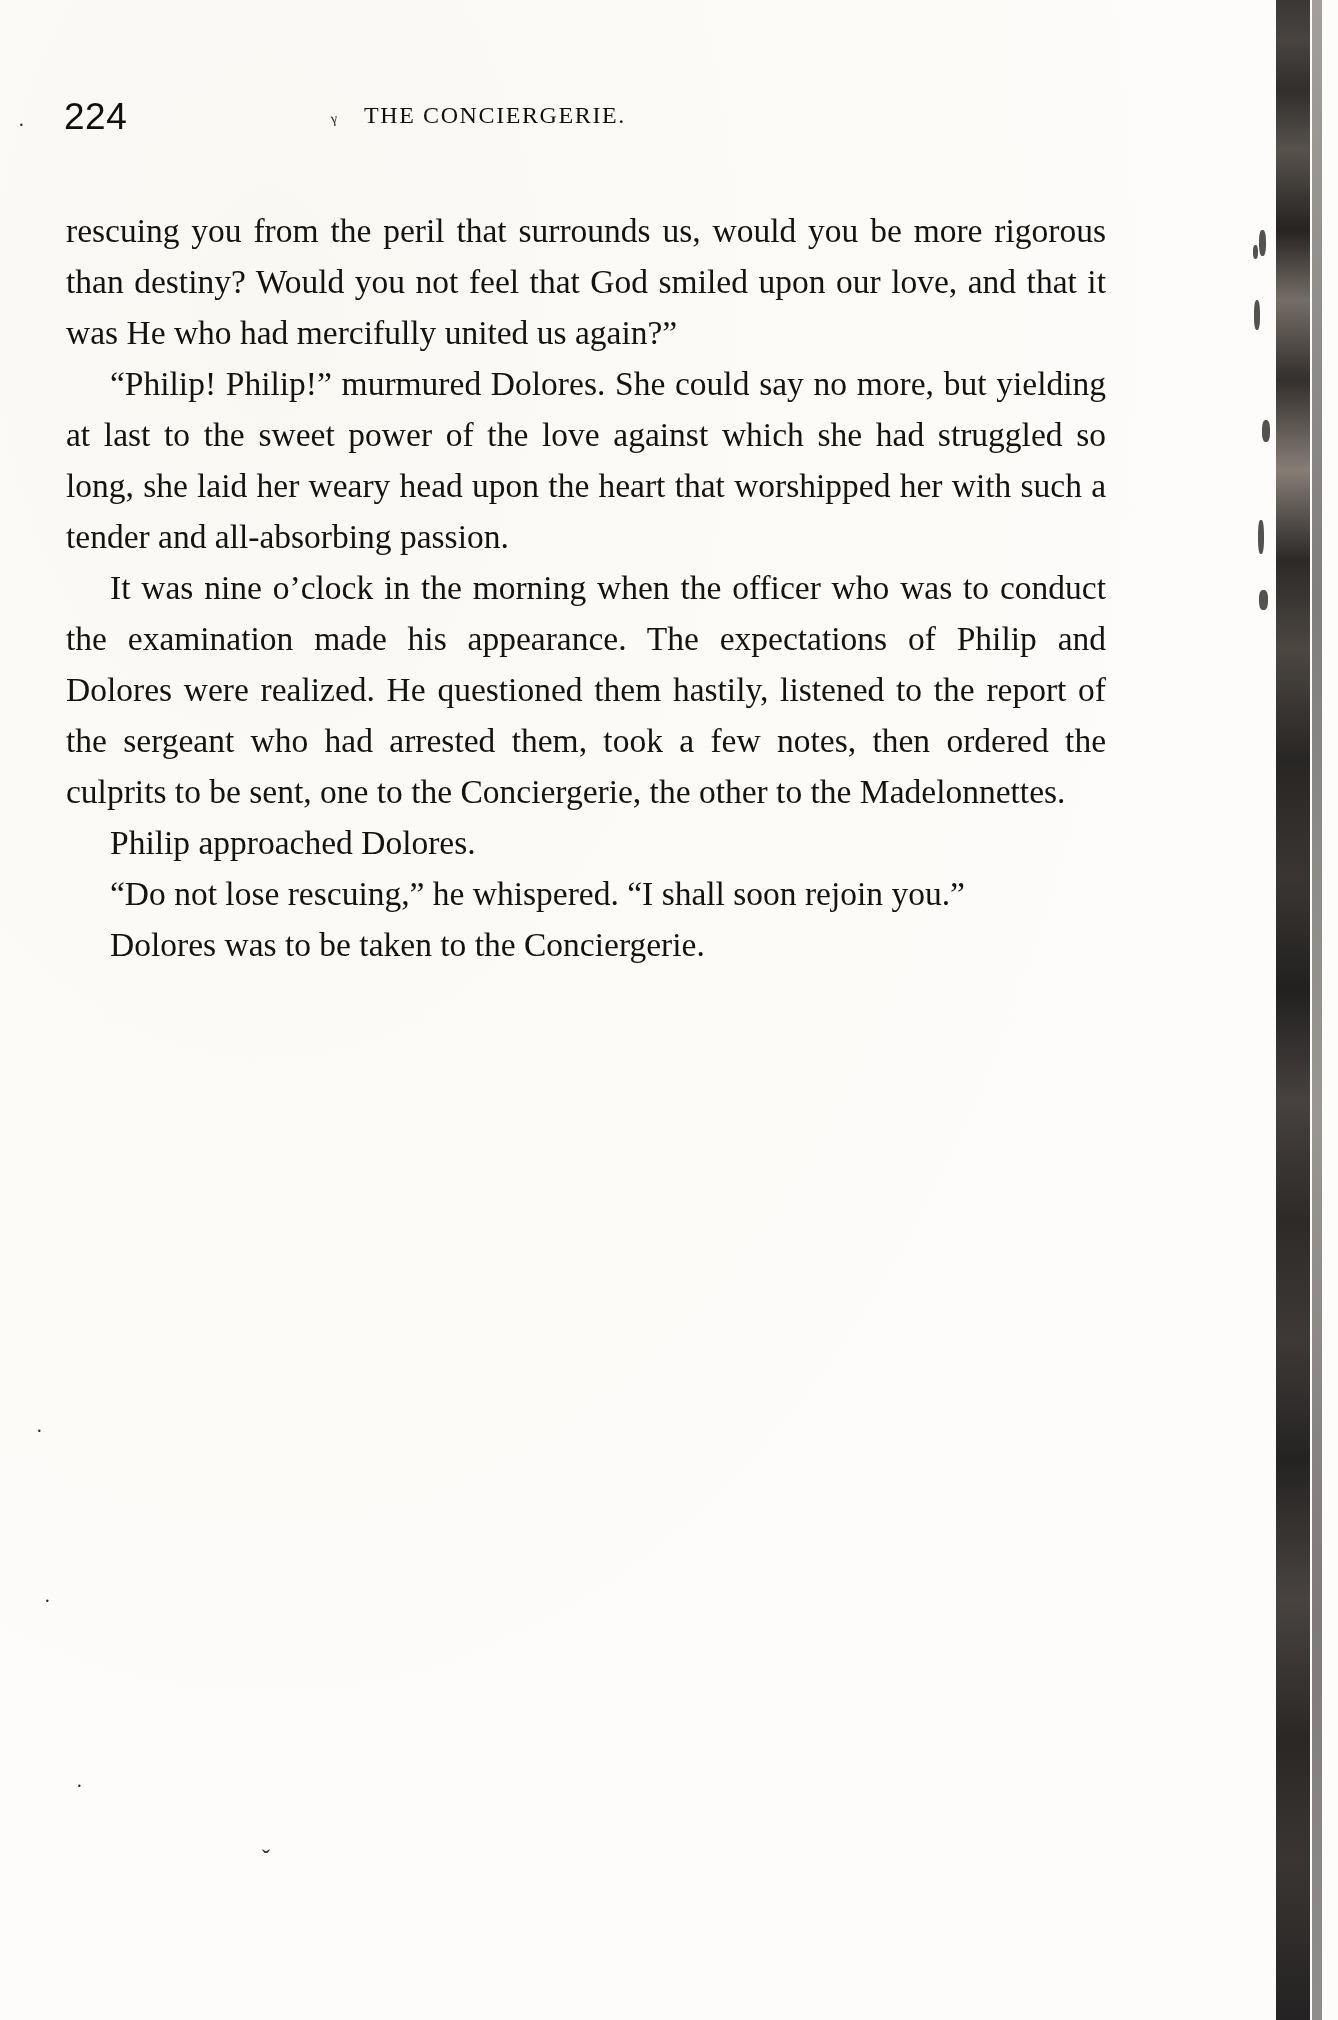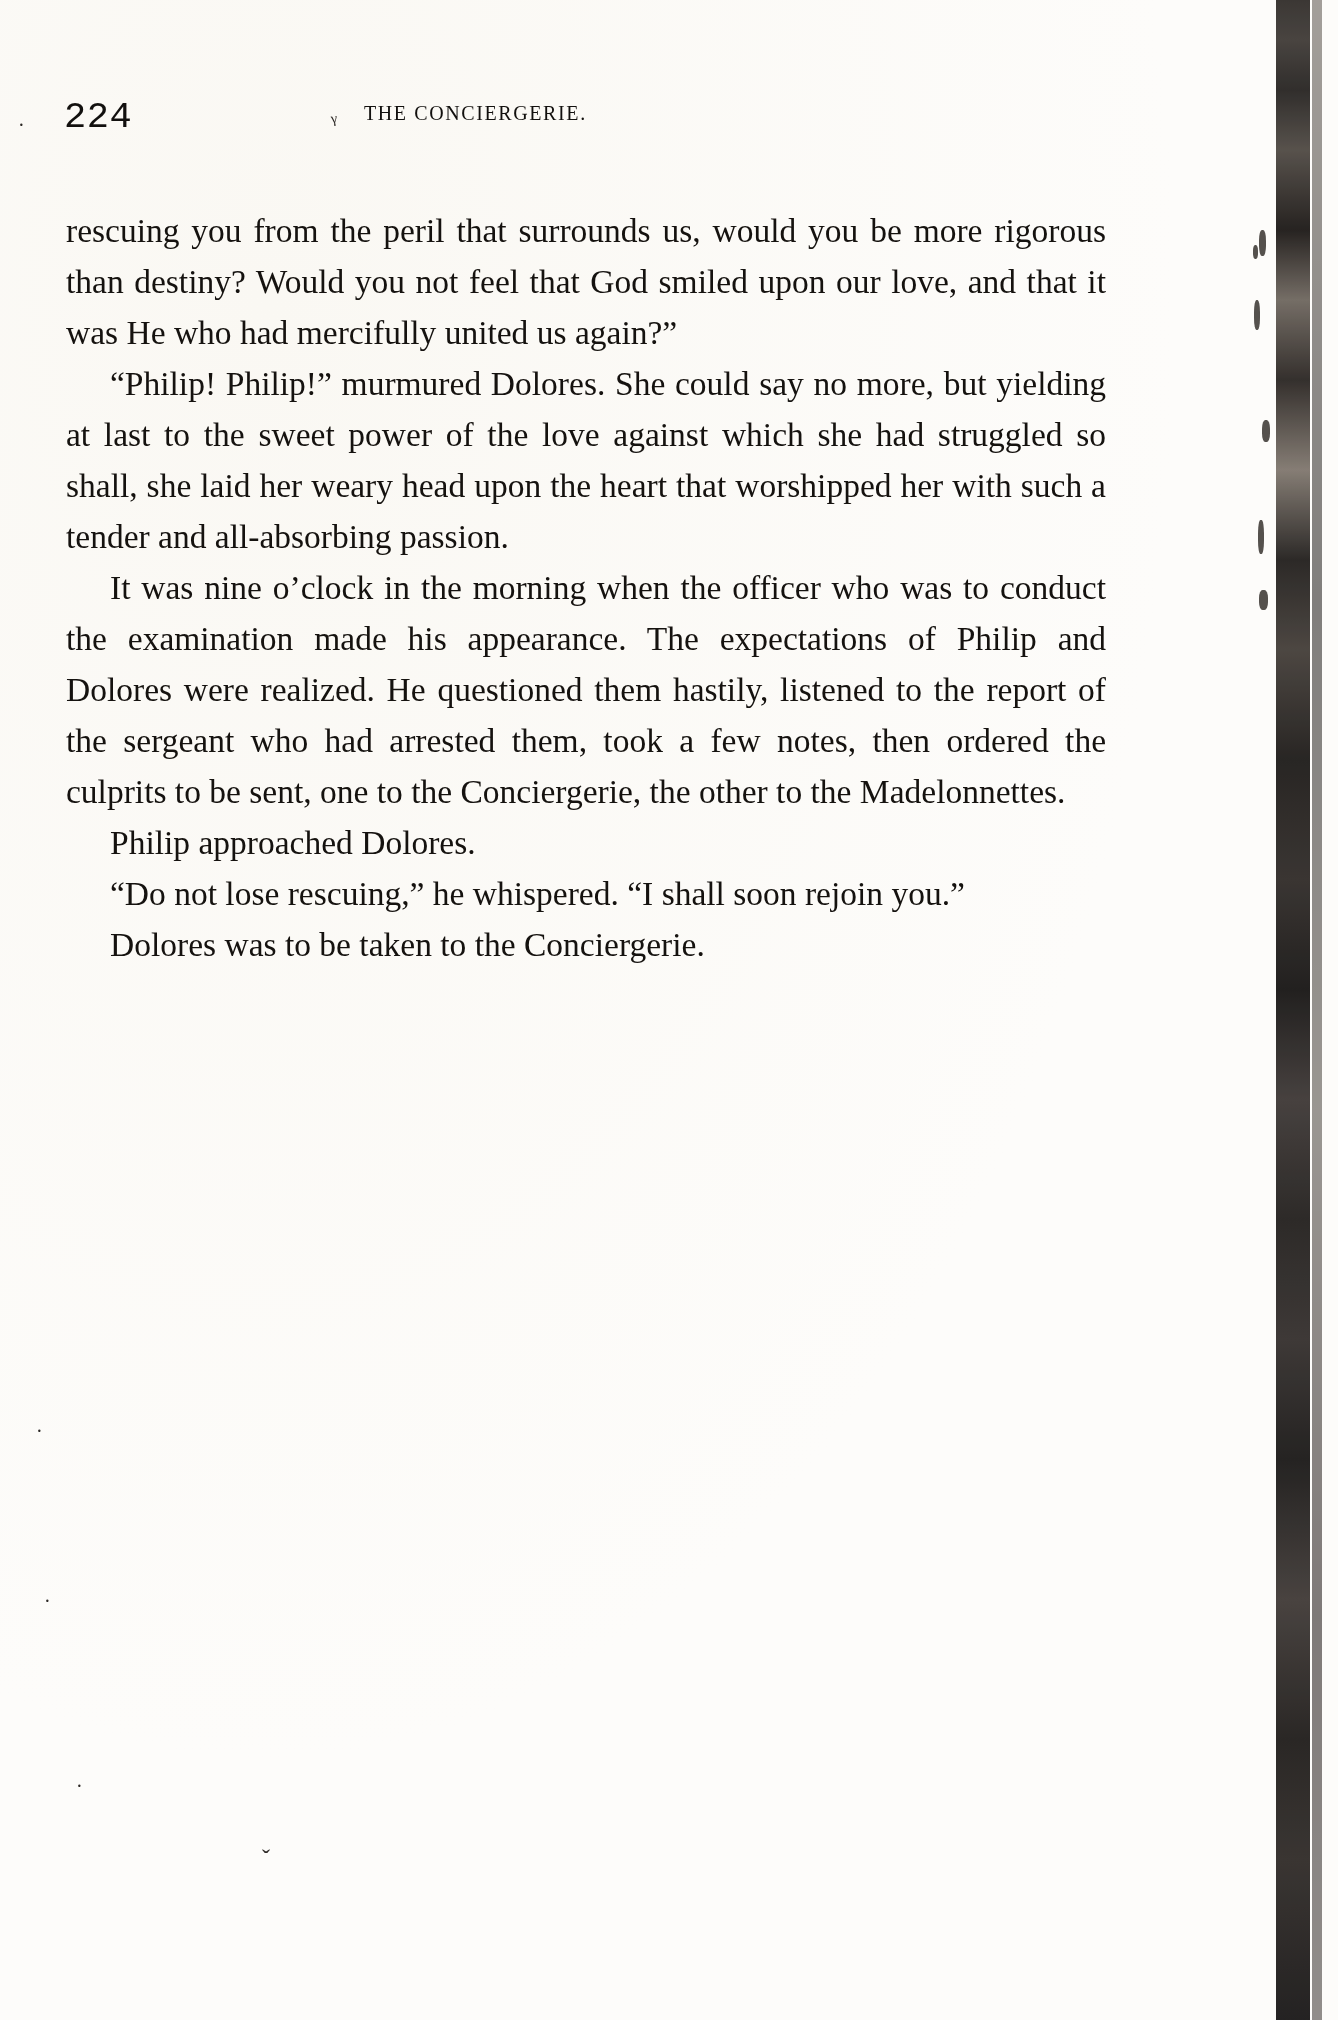--- a/index.html
+++ b/index.html
@@ -37,27 +37,27 @@
     left: 64px;
     width: 1040px;
     height: 46px;
   }
   .folio {
     position: absolute;
     left: 0;
     top: 0;
     font-size: 37px;
     letter-spacing: 0.5px;
-    font-family: Liberation Mono, monospace;
+    font-family: Liberation Sans, sans-serif;
   }
   .running-head {
     position: absolute;
     left: 300px;
     top: 6px;
-    font-size: 20px;
+    font-size: 24px;
     letter-spacing: 1.6px;
     font-family: "Liberation Serif", serif;
   }
   .head-mark-left {
     position: absolute;
     left: -46px;
     top: 18px;
     font-size: 20px;
     color: #3a3632;
   }
@@ -143,21 +143,21 @@
 
   <div class="header">
     <span class="head-mark-left stray-mark">·</span>
     <span class="folio">224</span>
     <span class="head-mark-mid2 stray-mark">ᵧ</span>
     <span class="running-head">THE CONCIERGERIE.</span>
   </div>
 
   <div class="body-text">
     <p>rescuing you from the peril that surrounds us, would you be more rigorous than destiny?  Would you not feel that God smiled upon our love, and that it was He who had mercifully united us again?”</p>
-    <p class="indent">“Philip! Philip!” murmured Dolores.  She could say no more, but yielding at last to the sweet power of the love against which she had struggled so shall, she laid her weary head upon the heart that worshipped her with such a tender and all-absorbing passion.</p>
+    <p class="indent">“Philip! Philip!” murmured Dolores.  She could say no more, but yielding at last to the sweet power of the love against which she had struggled so long, she laid her weary head upon the heart that worshipped her with such a tender and all-absorbing passion.</p>
     <p class="indent">It was nine o’clock in the morning when the officer who was to conduct the examination made his appearance.  The expectations of Philip and Dolores were realized.  He questioned them hastily, listened to the report of the sergeant who had arrested them, took a few notes, then ordered the culprits to be sent, one to the Conciergerie, the other to the Madelonnettes.</p>
     <p class="indent">Philip approached Dolores.</p>
     <p class="indent">“Do not lose rescuing,” he whispered.  “I shall soon rejoin you.”</p>
     <p class="indent">Dolores was to be taken to the Conciergerie.</p>
   </div>
 
   <span class="stray-mark" style="left:36px; top:1420px; font-size:20px;">·</span>
   <span class="stray-mark" style="left:44px; top:1590px; font-size:20px;">·</span>
   <span class="stray-mark" style="left:76px; top:1775px; font-size:20px;">·</span>
   <span class="stray-mark" style="left:262px; top:1845px; font-size:24px;">ˇ</span>

